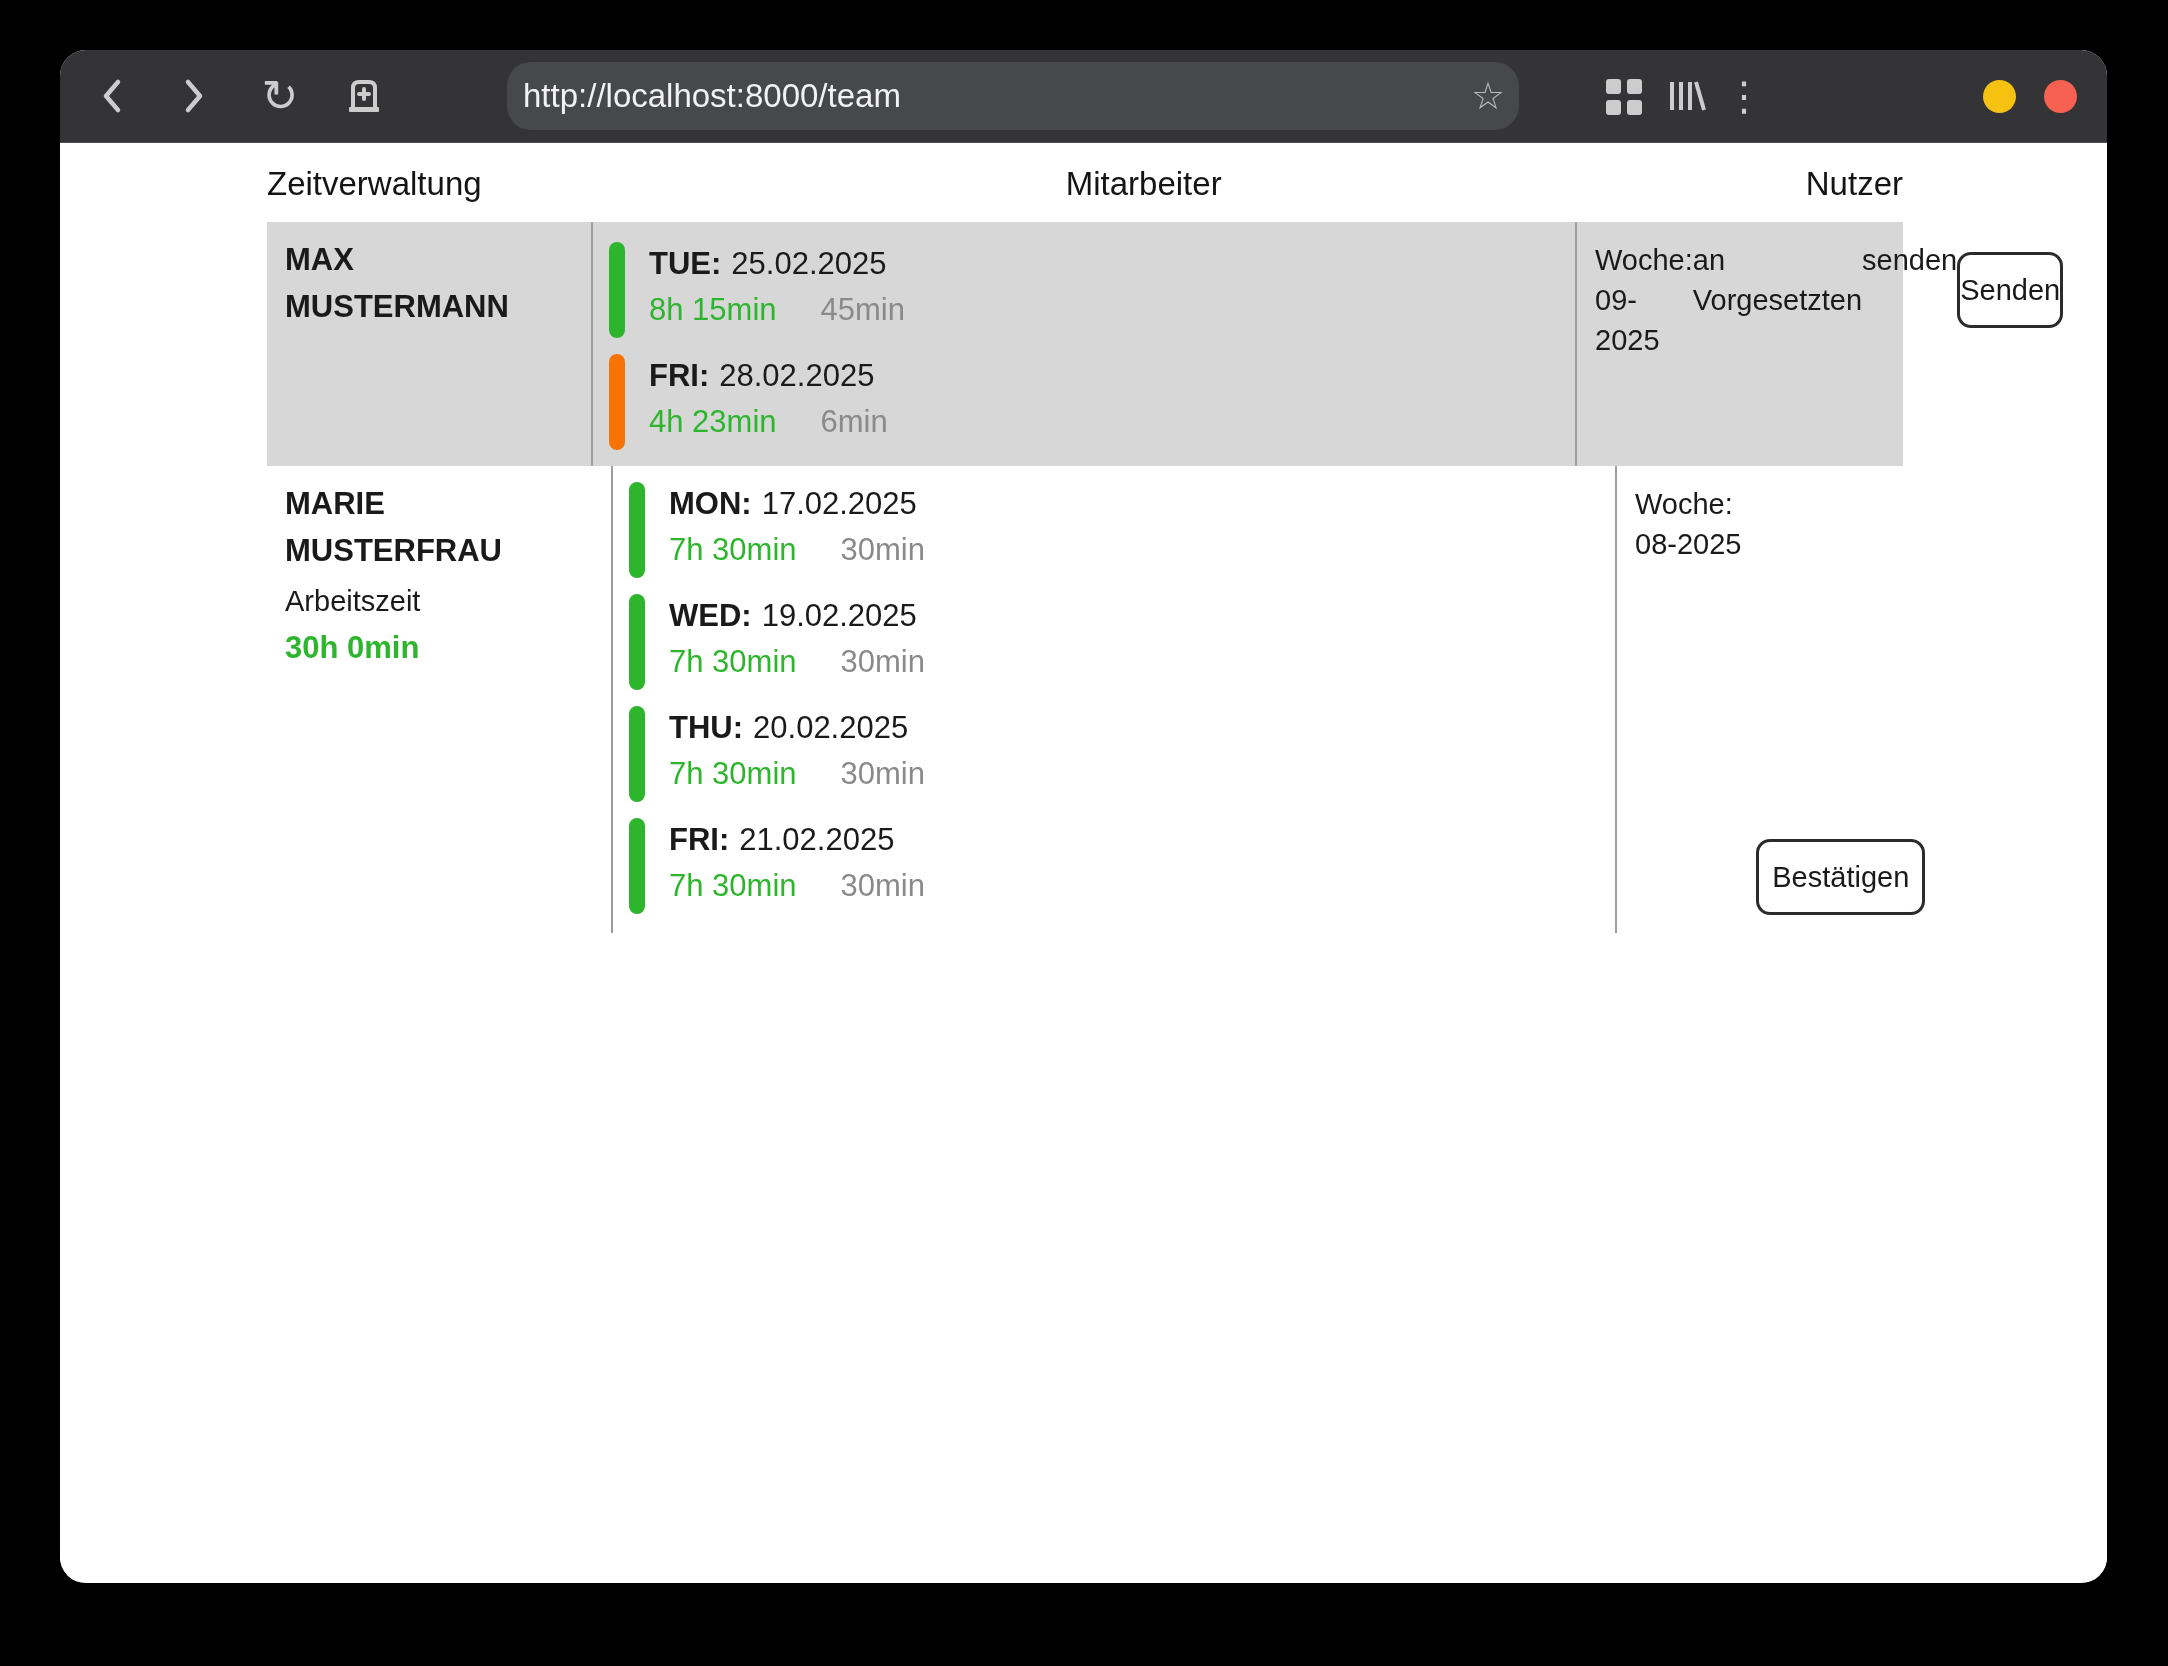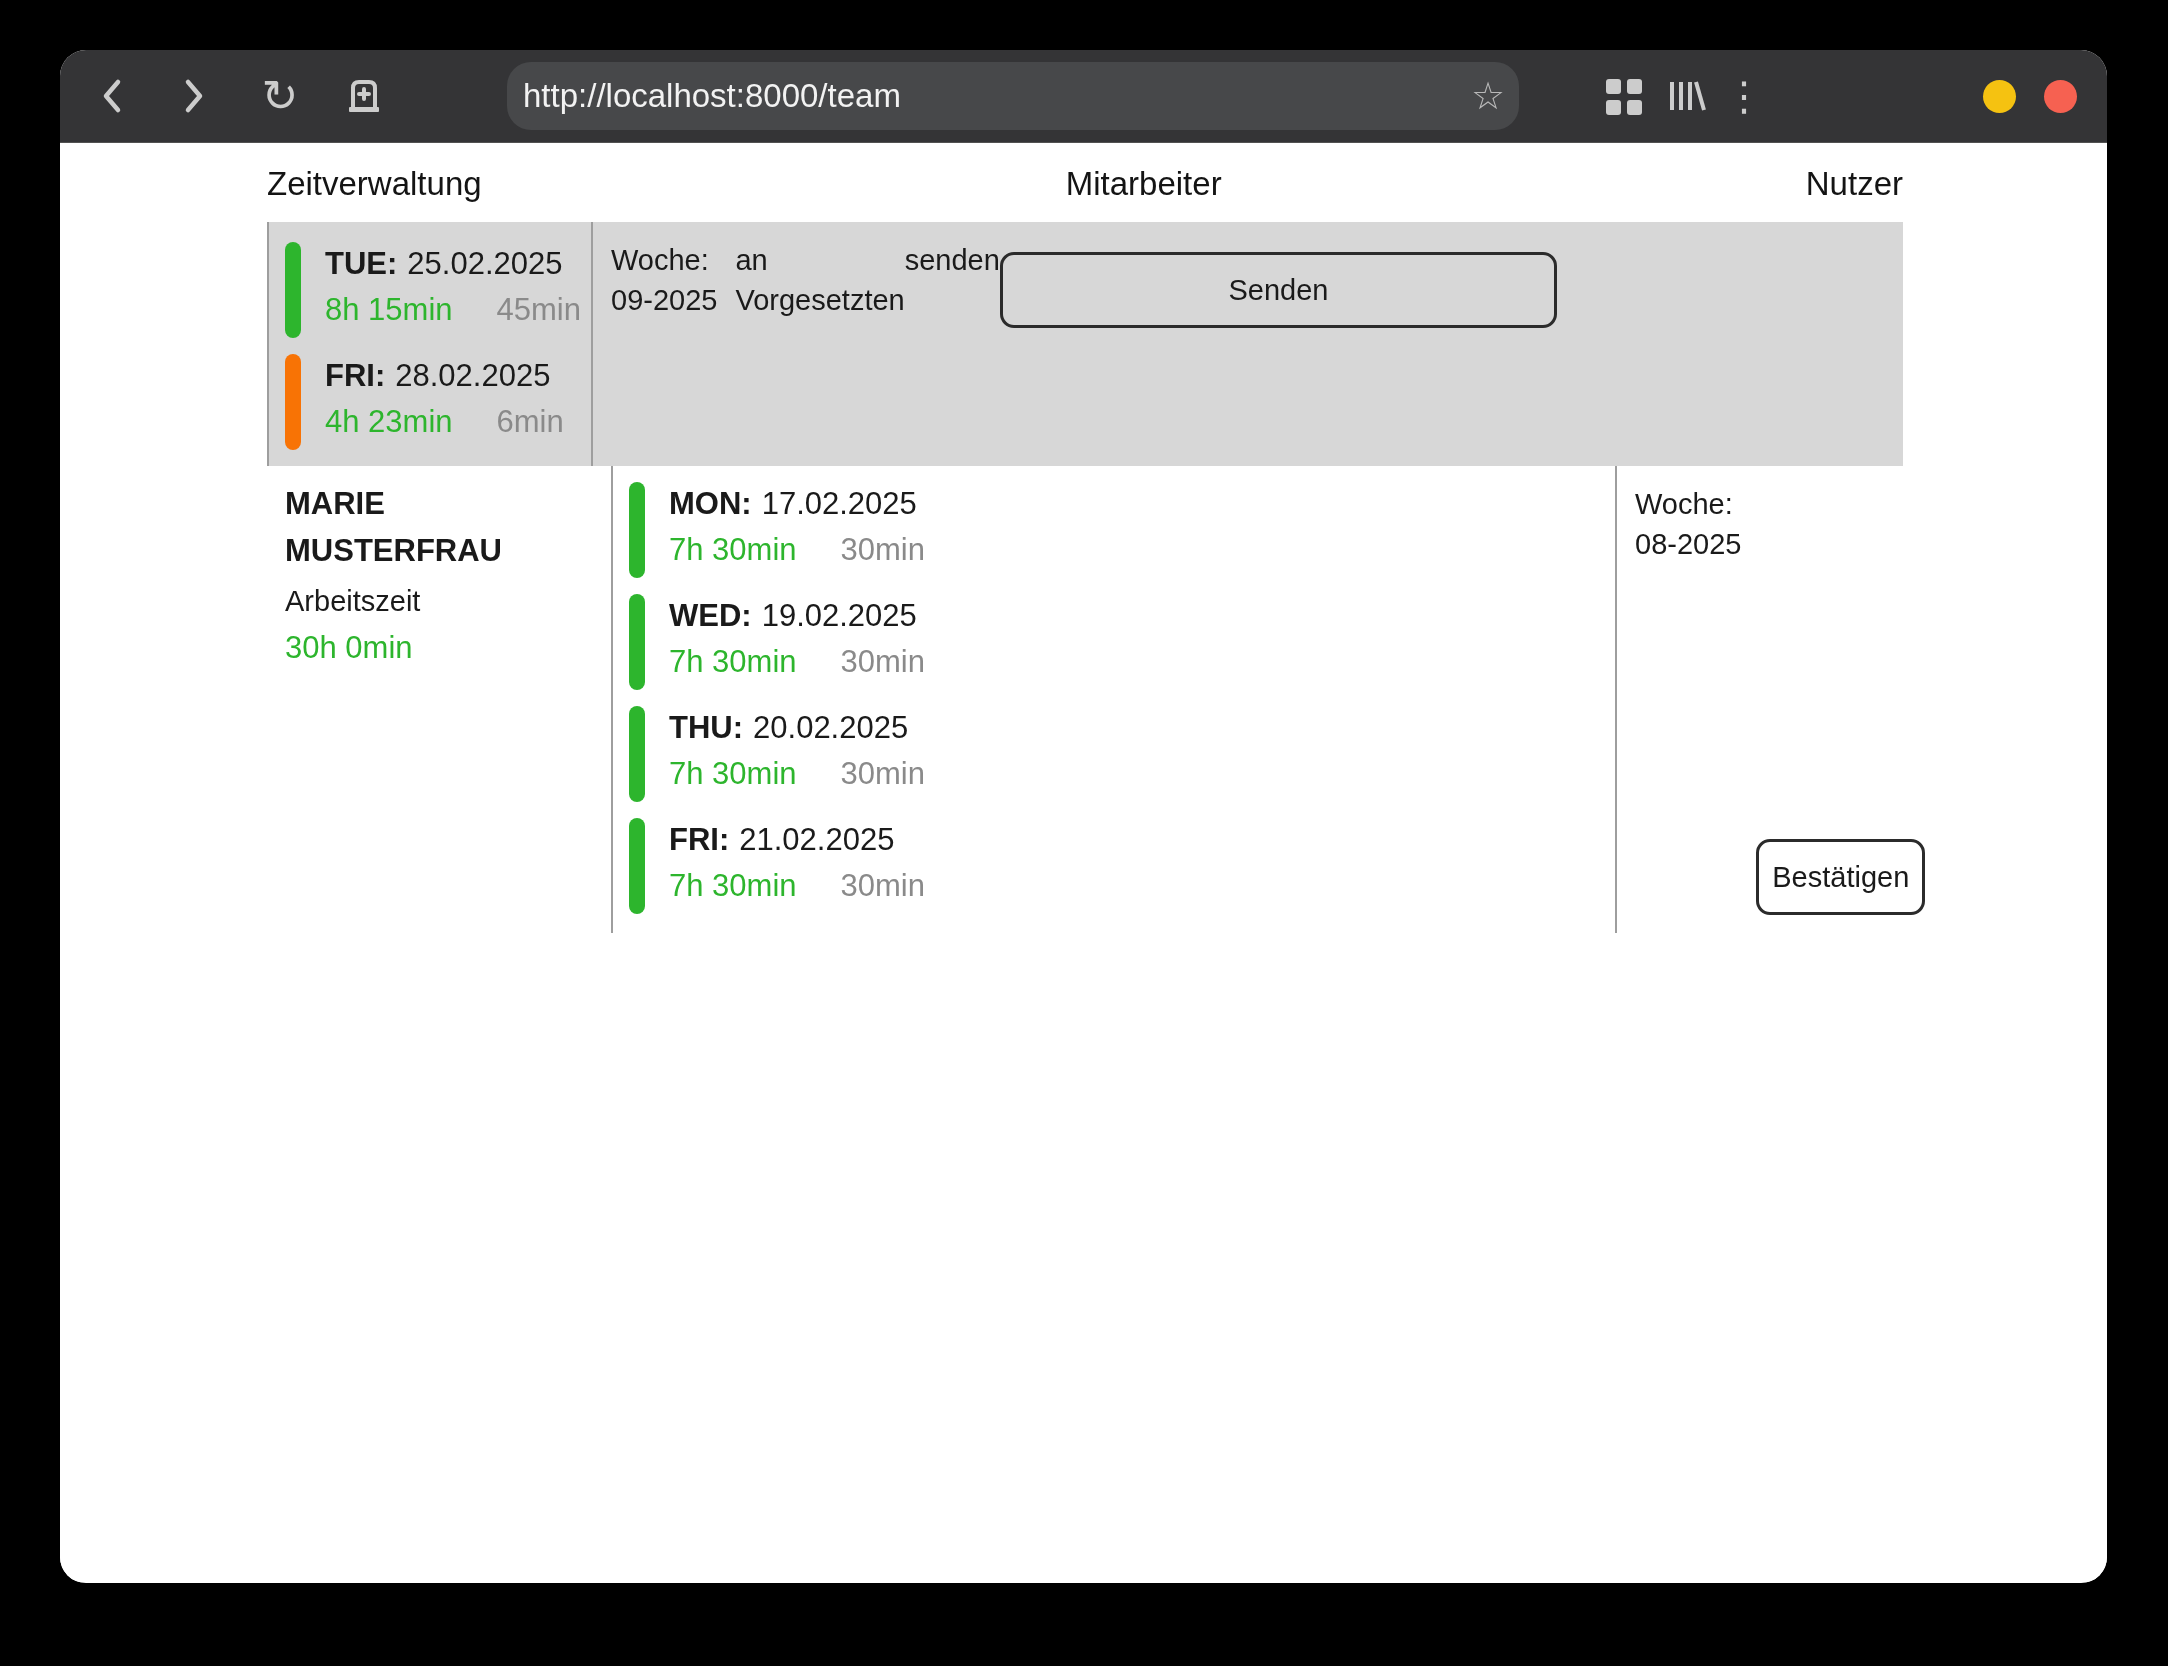--- a/index.html
+++ b/index.html
@@ -44,21 +44,21 @@
   .page-header{position:absolute;left:207px;top:22px;width:1636px;display:flex;
     justify-content:space-between;align-items:flex-start;font-size:33px;color:#141414;}
   .page-header .nav-item{cursor:pointer;}
   .team-table{position:absolute;left:207px;top:79px;width:1636px;}
   .row{display:grid;grid-template-columns:324px 984px 328px;}
   .row-gray{background:var(--rowgray);min-height:244px;}
   .row-white{background:#fff;min-height:467px;gap:20px;}
   .cell-days,.cell-week{border-left:2px solid var(--divider);}
   .cell-name{padding:14px 0 0 18px;font-weight:bold;line-height:47px;}
   .emp-sub{font-weight:normal;font-size:29px;line-height:38px;margin-top:8px;}
-  .emp-total{font-weight:normal;color:var(--green);margin-top:8px;line-height:40px;}
+  .emp-total{font-weight:bold;color:var(--green);margin-top:8px;line-height:40px;}
   .cell-days{padding:20px 0 0 16px;}
   .row-white .cell-days{padding-top:16px;}
   .day-entry{display:flex;min-height:96px;margin-bottom:16px;}
   .day-pill{width:16px;border-radius:9px;margin-right:24px;background:var(--green);}
   .day-entry[data-status="orange"] .day-pill{background:var(--orange);}
   .day-line1{display:block;line-height:44px;}
   .day-line1 b{margin-right:10px;}
   .day-line2{display:block;line-height:44px;margin-top:2px;}
   .work{color:var(--green);}
   .pause{color:var(--pause);margin-left:44px;}
@@ -123,20 +123,24 @@
 
     <div class="page-header">
       <span class="nav-item">Zeitverwaltung</span>
       <span class="nav-item">Mitarbeiter</span>
       <span class="nav-item">Nutzer</span>
     </div>
 
     <div class="team-table">
 
       <div class="row row-gray">
+        <div class="cell-name">
+          <div>MAX</div>
+          <div>MUSTERMANN</div>
+        </div>
         <div class="cell-days">
           <div class="day-entry" data-status="green">
             <span class="day-pill"></span>
             <span class="day-text">
               <span class="day-line1">
                 <b>TUE:</b><span>25.02.2025</span>
               </span>
               <span class="day-line2">
                 <span class="work">8h 15min</span><span class="pause">45min</span>
               </span>

